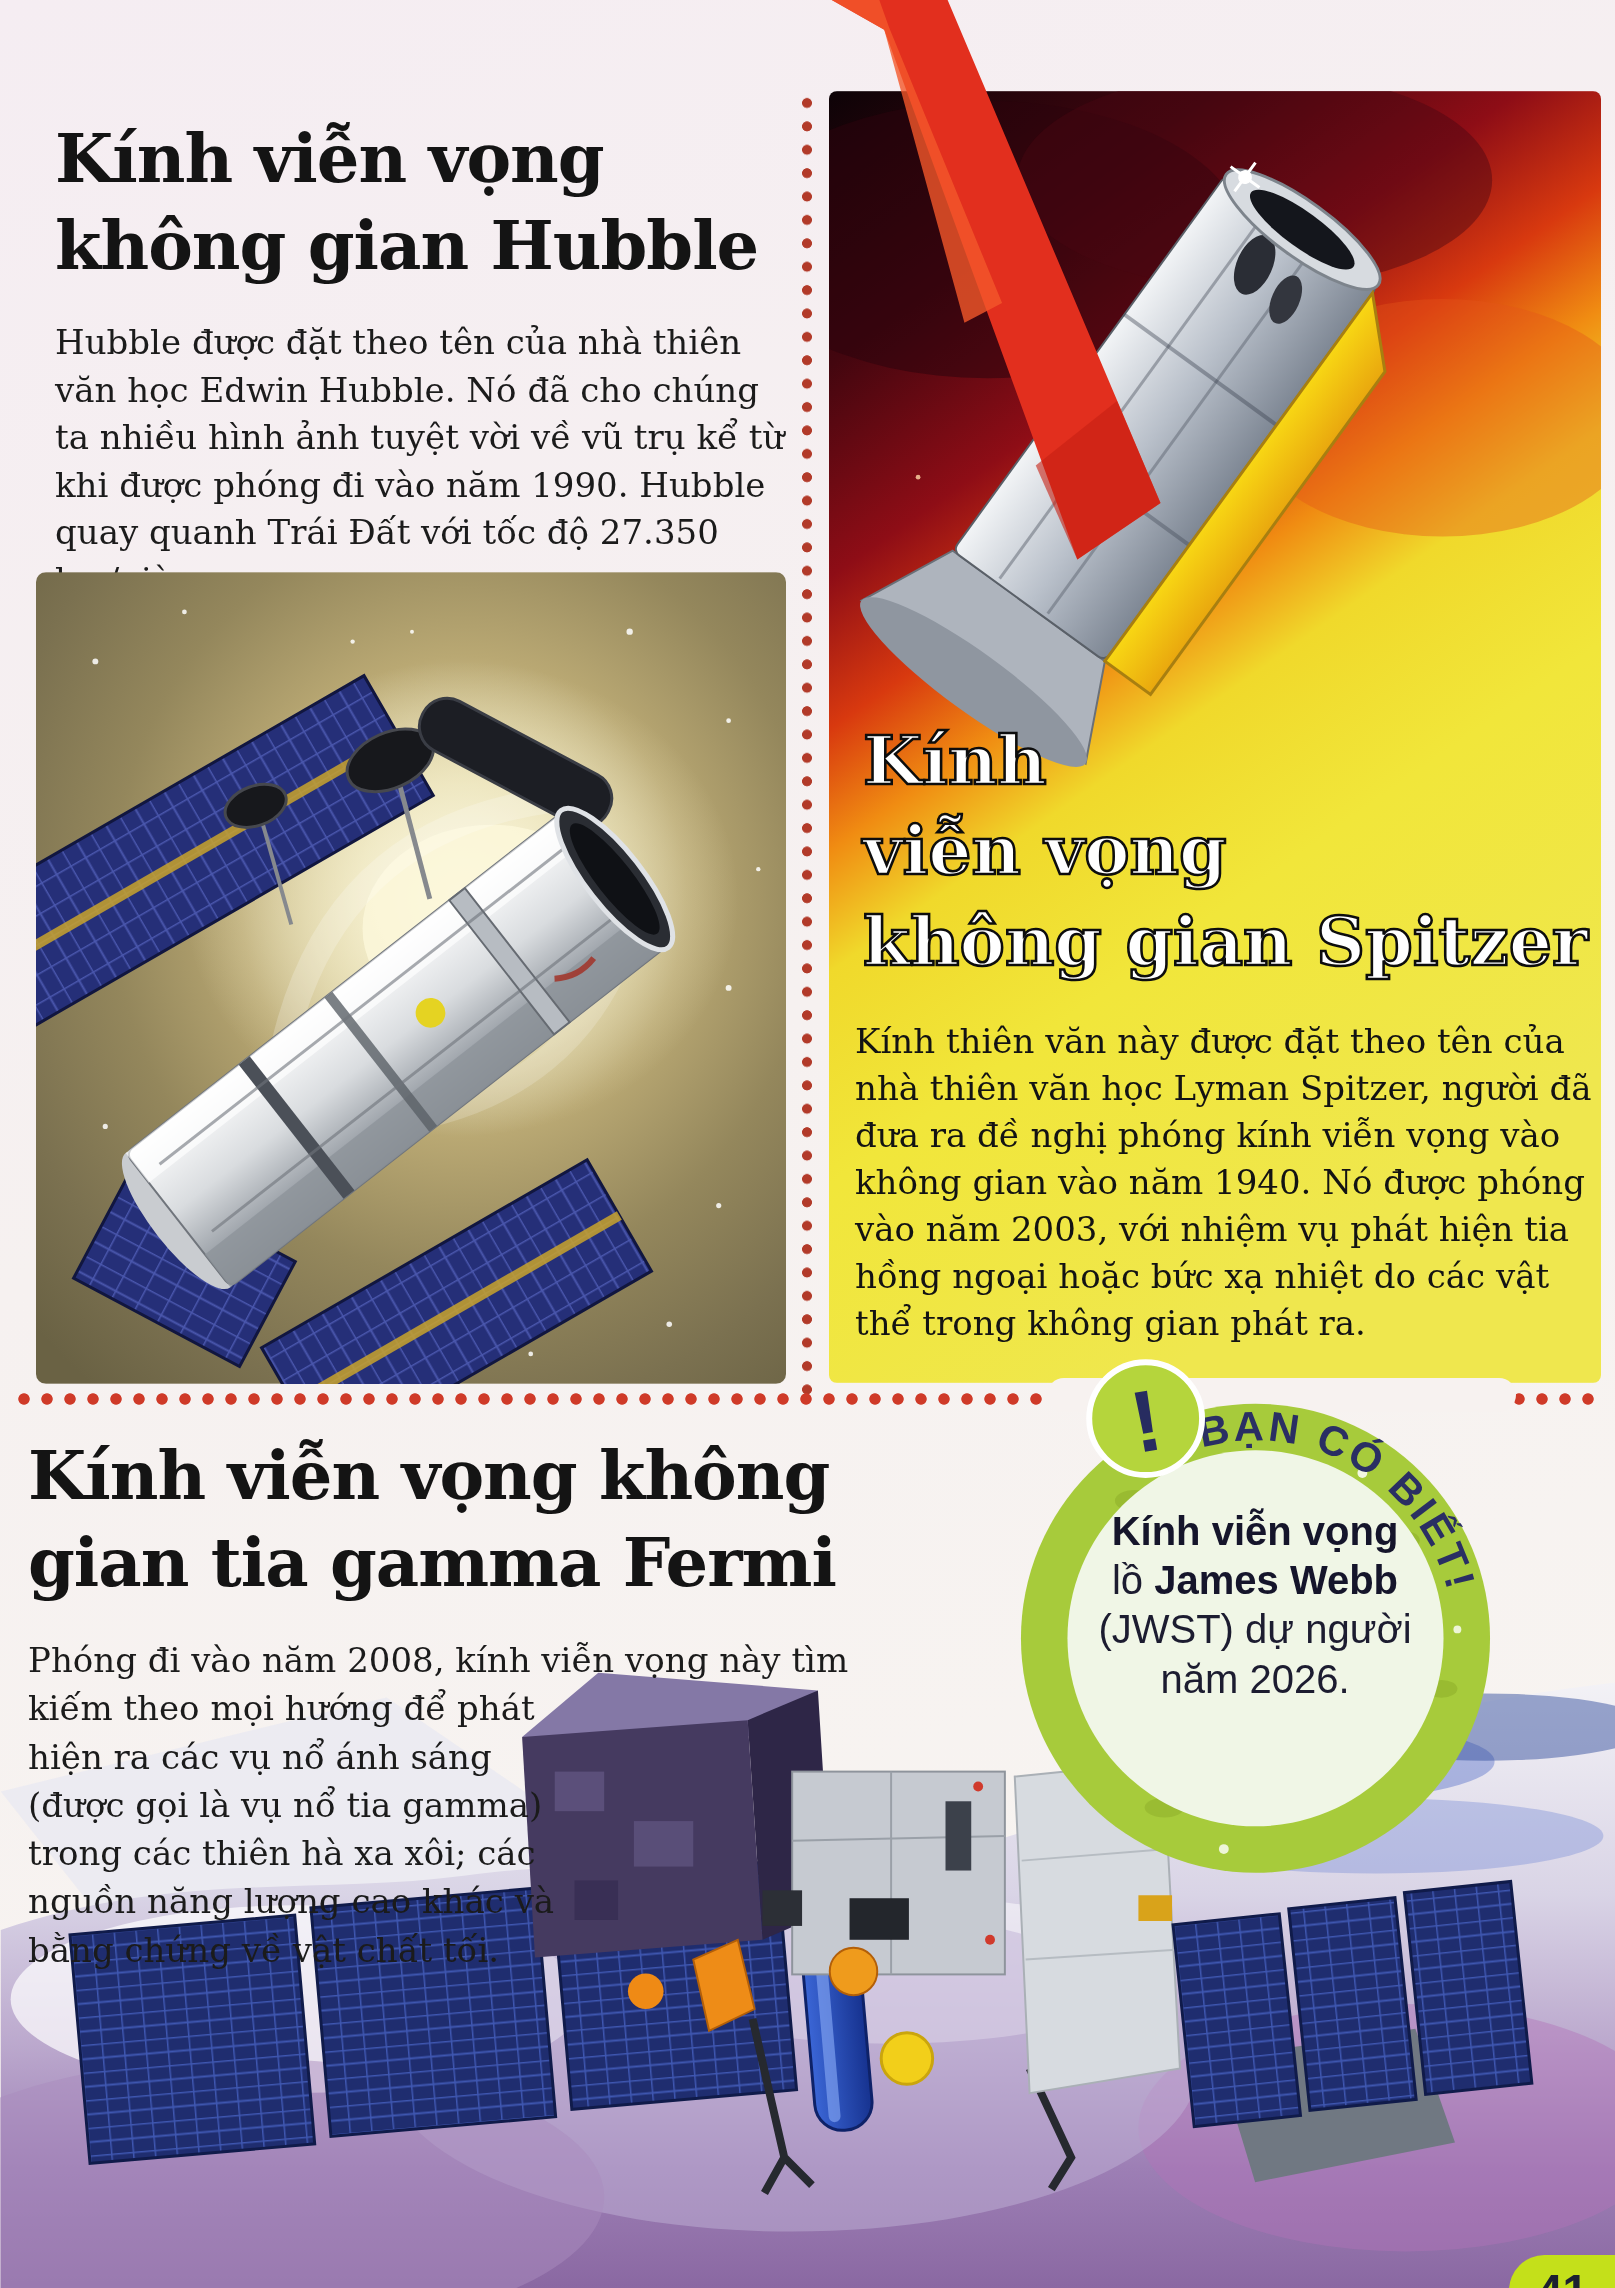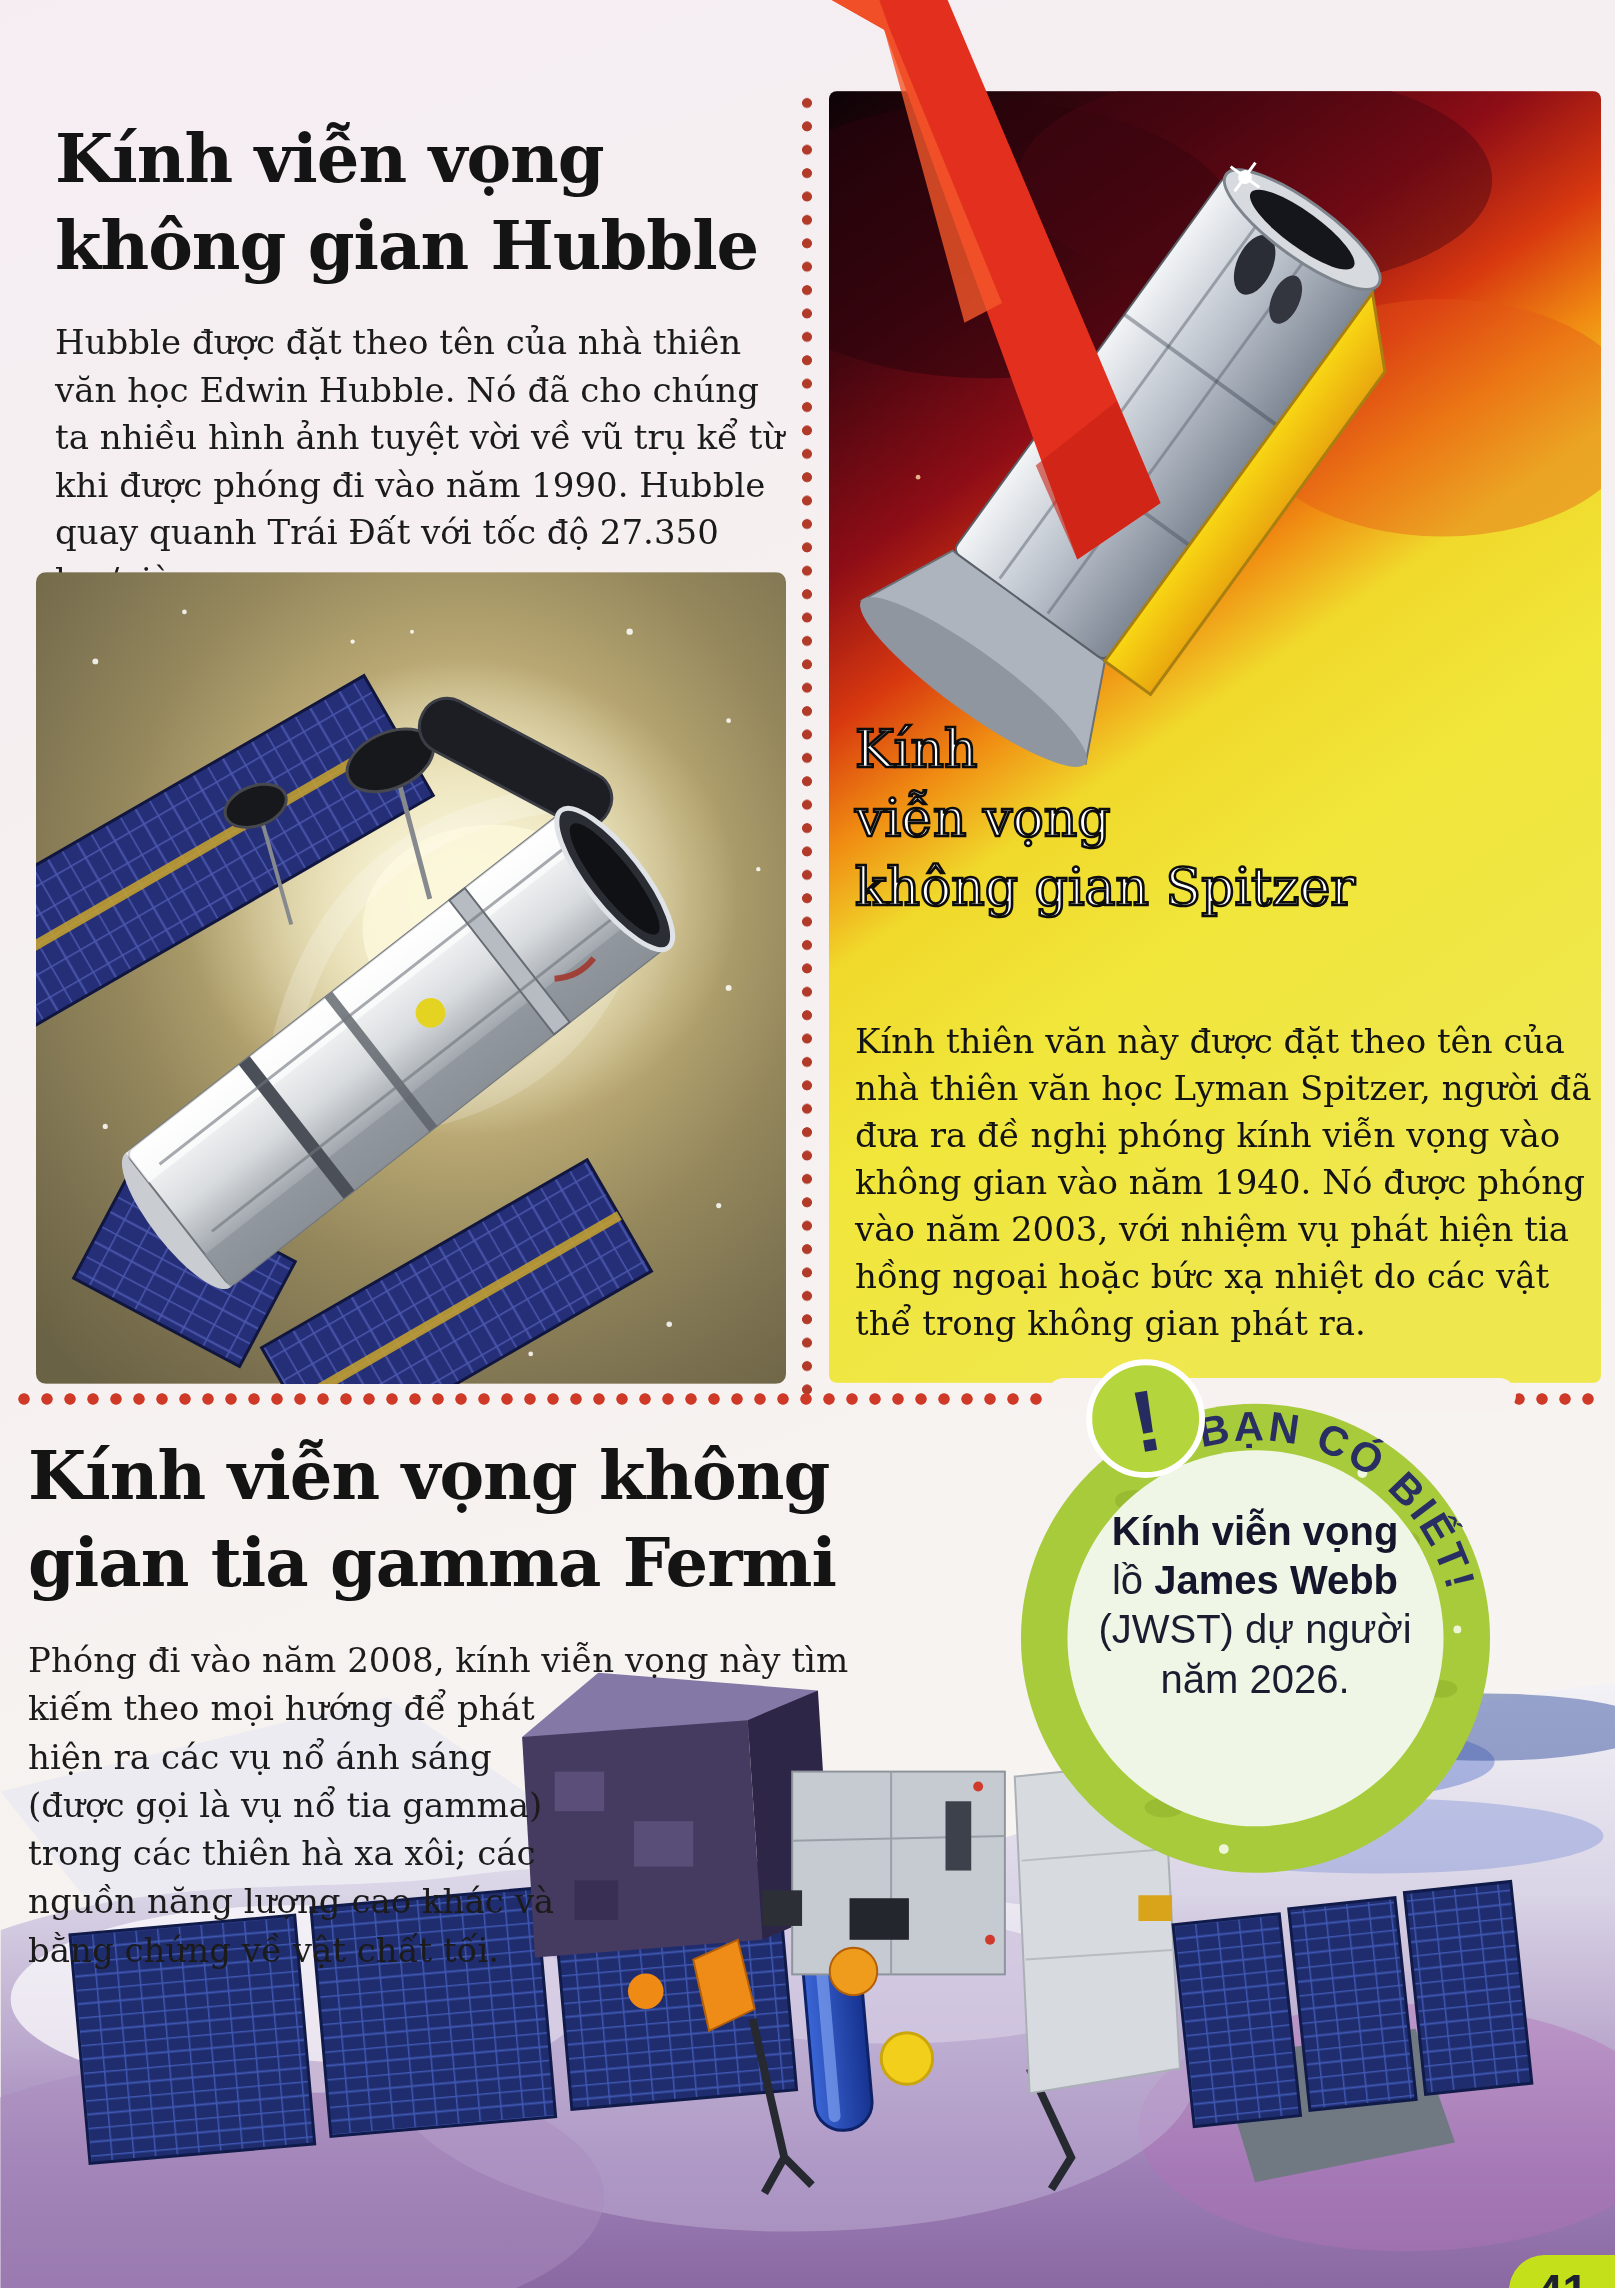--- a/index.html
+++ b/index.html
@@ -27,21 +27,21 @@
     background-size:16px 23.4px; }
   .h-dots { position:absolute; left:12px; top:1390px; width:1592px; height:18px; z-index:2;
     background-image:radial-gradient(circle at 12px 9px,#cf3a28 0 5.3px,rgba(0,0,0,0) 6.1px);
     background-size:23px 18px; }
   .dots-mask { position:absolute; left:1047px; top:1378px; width:469px; height:34px;
     background:#f7f2f0; border-radius:17px; z-index:3; }
   
   .spitzer-panel { position:absolute; left:829px; top:91px; width:772px; height:1292px;
     border-radius:8px; overflow:hidden; z-index:2; }
   .spitzer-panel svg { position:absolute; inset:0; }
-  .spitzer-title { position:absolute; left:26px; top:624px; font-size:52px; font-weight:normal;
+  .spitzer-title { position:absolute; left:34px; top:624px; font-size:68px; font-weight:bold;
     line-height:1.33; white-space:pre-line; color:#ffffff;
     -webkit-text-stroke:2.6px #0d0d0d; text-shadow:0 0 1px #000; z-index:4; letter-spacing:0; }
   .spitzer-body { position:absolute; left:26px; top:927px; width:737px; font-size:34px;
     line-height:1.385; color:#131313; z-index:4; }
   .ribbon-svg { position:absolute; left:0; top:0; width:1616px; height:614px; z-index:3; pointer-events:none; }
   
   .earth { position:absolute; left:0; top:1643px; width:1616px; height:645px; z-index:4; }
   
   .badge { position:absolute; left:1016px; top:1382px; width:479px; height:509px; z-index:7; }
   .badge svg { position:absolute; inset:0; overflow:visible; }

